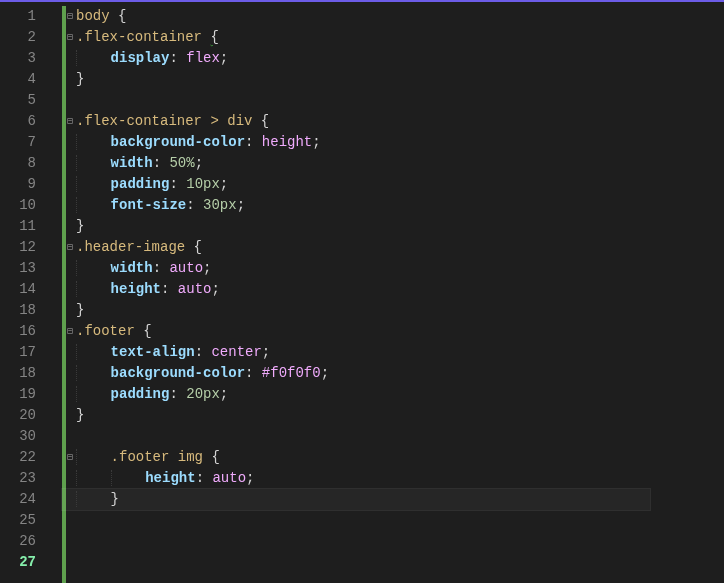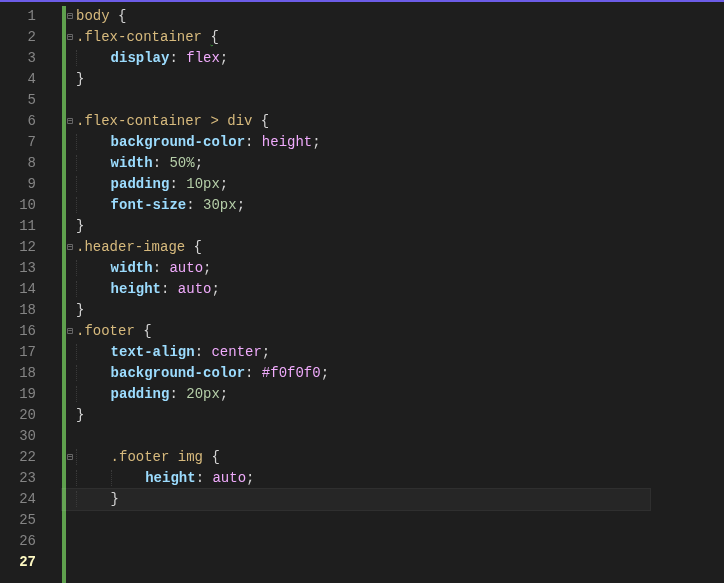--- a/index.html
+++ b/index.html
@@ -29,21 +29,21 @@
   text-align: right;
   padding: 4px 14px 4px 10px;
   user-select: none;
   line-height: 21px;
   min-width: 50px;
 }
 .gutter .ln {
   height: 21px;
 }
 .gutter .ln.active {
-  color: #fef9c3;
+  color: #86efac;
   font-weight: bold;
 }
 .code-area {
   flex: 1;
   position: relative;
   padding: 4px 0;
   line-height: 21px;
   margin-left: 12px;
 }
 .line {

